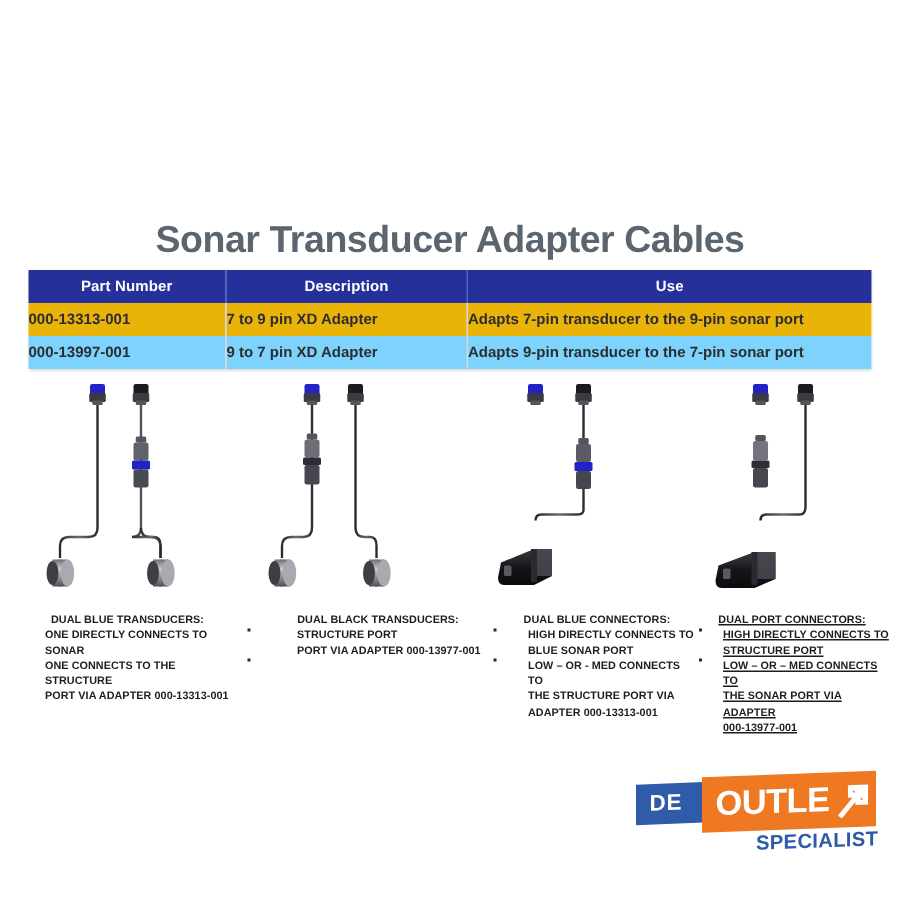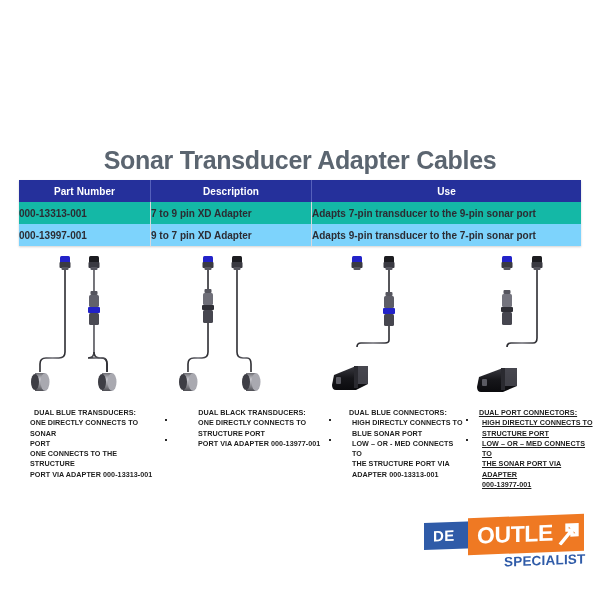--- a/index.html
+++ b/index.html
@@ -56,21 +56,21 @@
     letter-spacing: 0.1px;
   }
   #spec-table th:last-child,
   #spec-table td:last-child { border-right: none; }
 
   .col-pn   { width: 131px; }
   .col-desc { width: 160px; }
   .col-use  { width: 269px; }
 
   #spec-table td { color: #2c2c33; }
-  #spec-table tr.row-a td { background: #14b8a6; }
+  #spec-table tr.row-a td { background: #eab308; }
   #spec-table tr.row-b td { background: #7dd3fc; }
   td.c-pn   { padding-left: 9px; }
   td.c-desc { padding-left: 9px; }
   td.c-use  { padding-left: 10px; }
 
   
   .diagram-row {
     position: absolute;
     left: 0;
     top: 248px;
@@ -404,30 +404,28 @@
         <rect x="27" y="131" width="5" height="7" rx="1" fill="#5a5a62"></rect>
         <rect x="46" y="120" width="4" height="22" fill="#2a2a30"></rect>
       </g>
     </svg>
   </div>
 </div>
 
 <div class="caption" id="caption-1">
   <span class="cap-head">DUAL BLUE TRANSDUCERS:</span>
   <span class="cap-line">ONE DIRECTLY CONNECTS TO SONAR</span>
-  <span class="cap-line">PORT</span>
   <span class="cap-line">ONE CONNECTS TO THE STRUCTURE</span>
   <span class="cap-line">PORT VIA ADAPTER 000-13313-001</span>
   <span class="bullet-dot" style="left:155px; top:11px;"></span>
   <span class="bullet-dot" style="left:155px; top:31px;"></span>
 </div>
 
 <div class="caption" id="caption-2">
   <span class="cap-head">DUAL BLACK TRANSDUCERS:</span>
-  <span class="cap-line">ONE DIRECTLY CONNECTS TO</span>
   <span class="cap-line">STRUCTURE PORT</span>
   <span class="cap-line">PORT VIA ADAPTER 000-13977-001</span>
   <span class="bullet-dot" style="left:151px; top:11px;"></span>
   <span class="bullet-dot" style="left:151px; top:31px;"></span>
 </div>
 
 <div class="caption" id="caption-3">
   <span class="cap-head">DUAL BLUE CONNECTORS:</span>
   <span class="cap-line">HIGH  DIRECTLY CONNECTS TO</span>
   <span class="cap-line">BLUE SONAR PORT</span>

